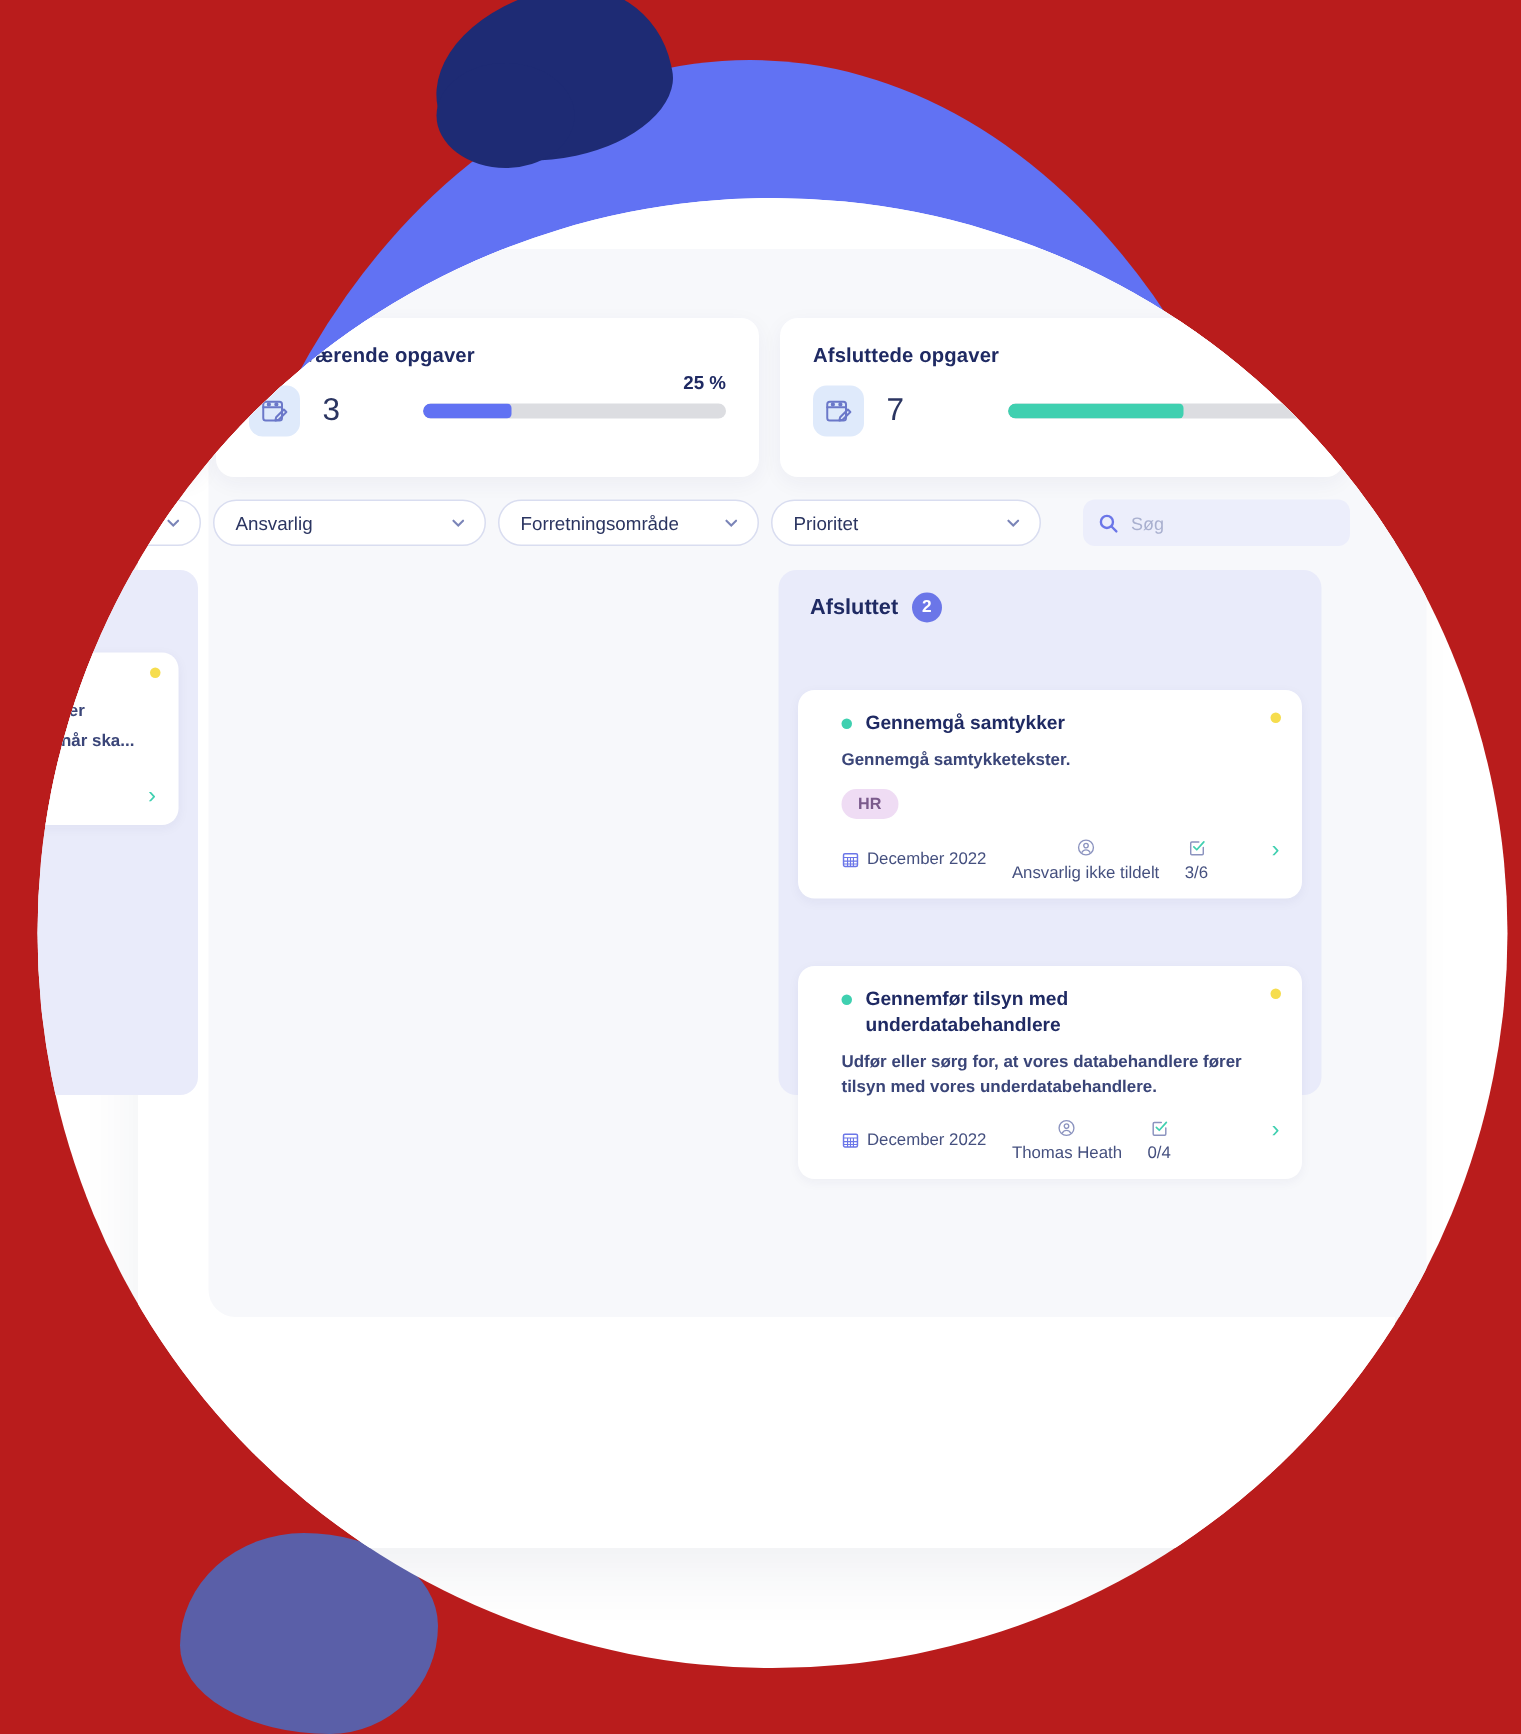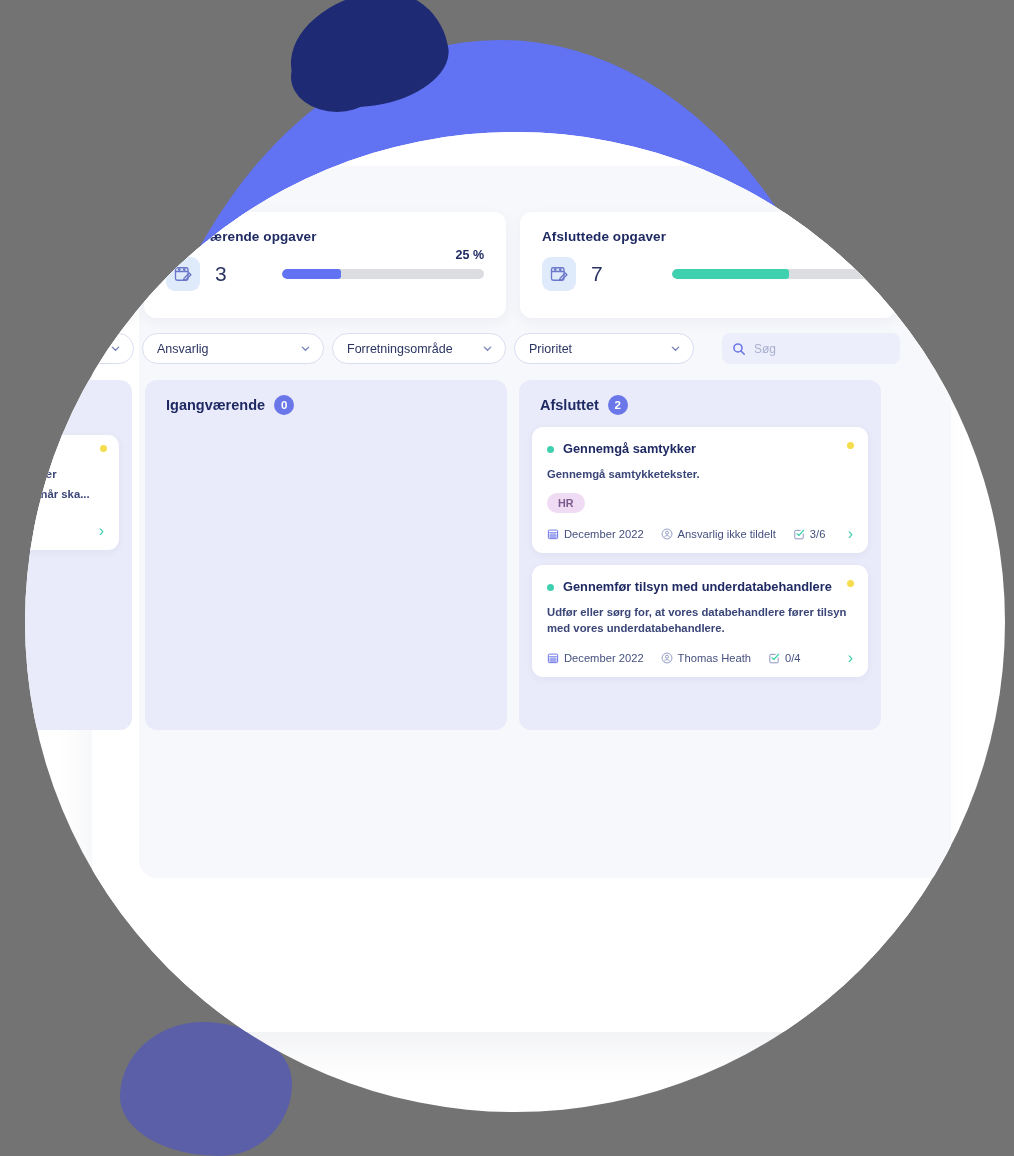--- a/index.html
+++ b/index.html
@@ -3,21 +3,21 @@
 <meta charset="utf-8">
 <style>
   * { box-sizing: border-box; margin: 0; padding: 0; }
   html, body {
     width: 1014px; height: 1156px;
     overflow: hidden;
     background: #ffffff;
     font-family: "Liberation Sans", sans-serif;
   }
 
-  #stage { position: relative; width: 1014px; height: 1156px; overflow: hidden; background:#737373; }
+  #stage { position: relative; width: 1014px; height: 1156px; overflow: hidden; background:#b91c1c; }
 
   
   .bg-layer { position: absolute; inset: 0; overflow: hidden; }
   .blob-periwinkle {
     position: absolute;
     left: 120px; top: 40px;
     width: 760px; height: 1070px;
     background: #6172f3;
     border-radius: 50%;
   }
@@ -159,41 +159,42 @@
     background: #6b76e8; color: #ffffff;
     border-radius: 10px; font-size: 11.5px; font-weight: bold;
     display: flex; align-items: center; justify-content: center;
   }
 
   
   .task-list { padding: 12px 13px 0 13px; display: flex; flex-direction: column; gap: 12px; }
   .task-card {
     background: #ffffff;
     border-radius: 11px;
-    padding: 13px 15px 11px 15px;
+    padding: 13px 15px 11px 29px;
     box-shadow: 0 2px 8px rgba(31,41,90,0.05);
     position: relative;
+    margin-top: 33px;
   }
   .task-head { display: flex; align-items: flex-start; }
   .status-dot { width: 7px; height: 7px; border-radius: 50%; background: #3fd0b0; margin-top: 6px; flex: 0 0 auto; }
   .task-title {
     font-size: 12.8px; font-weight: bold; color: #1f2a63;
     margin-left: 9px; line-height: 1.35; padding-right: 18px;
   }
   .prio-dot { position: absolute; right: 14px; top: 15px; width: 7px; height: 7px; border-radius: 50%; background: #f6dd4e; }
   .task-desc { font-size: 11.3px; font-weight: bold; color: #3a4578; line-height: 1.45; margin-top: 9px; }
   .tags { display: flex; gap: 8px; margin-top: 10px; flex-wrap: wrap; }
   .tag { font-size: 10.8px; border-radius: 11px; padding: 4px 11px; white-space: nowrap; font-weight: bold; }
   .tag.purple { background: #efdcf4; color: #7b5a8c; }
   .tag.grey   { background: #e9eaee; color: #61687f; }
   .tag.green  { background: #b4ebdb; color: #1f6b5a; font-weight: bold; }
 
   .task-meta { display: flex; margin-top: 13px; font-size: 11.2px; color: #45507f; }
   .meta-item { display: flex; align-items: center; gap: 5px; white-space: nowrap; }
-  .meta-item + .meta-item { margin-left: 17px; }
+  .meta-item + .meta-item { margin-left: 17px; flex-direction: column; }
   .meta-arrow { margin-left: auto; color: #3fd0b0; font-size: 16px; line-height: 1; font-weight: 300; }
 
   
   .cut-card {
     background:#fff; border-radius: 11px; padding: 13px 15px 11px 15px;
     box-shadow: 0 2px 8px rgba(31,41,90,0.05); position: relative;
   }
   .cut-desc { font-size: 11.3px; font-weight: bold; color:#3a4578; line-height: 1.55; margin-top: 18px; white-space: nowrap; }
   .cut-meta { display:flex; align-items:center; margin-top: 20px; font-size: 11.2px; color:#45507f; }
 
@@ -327,26 +328,20 @@
               <div class="cut-desc">ejdere, herunder</div>
               <div class="cut-desc" style="margin-top:2px">ms mv.), hvornår ska...</div>
               <div class="cut-meta">
 
                 <span class="meta-arrow">›</span>
               </div>
             </div>
           </div>
         </div>
 
-        <div class="column k1">
-          <div class="col-head">
-            <span class="col-title">Igangværende</span>
-            <span class="col-count">0</span>
-          </div>
-        </div>
 
         <div class="column k2">
           <div class="col-head">
             <span class="col-title">Afsluttet</span>
             <span class="col-count">2</span>
           </div>
 
           <div class="task-list">
 
             <div class="task-card">

